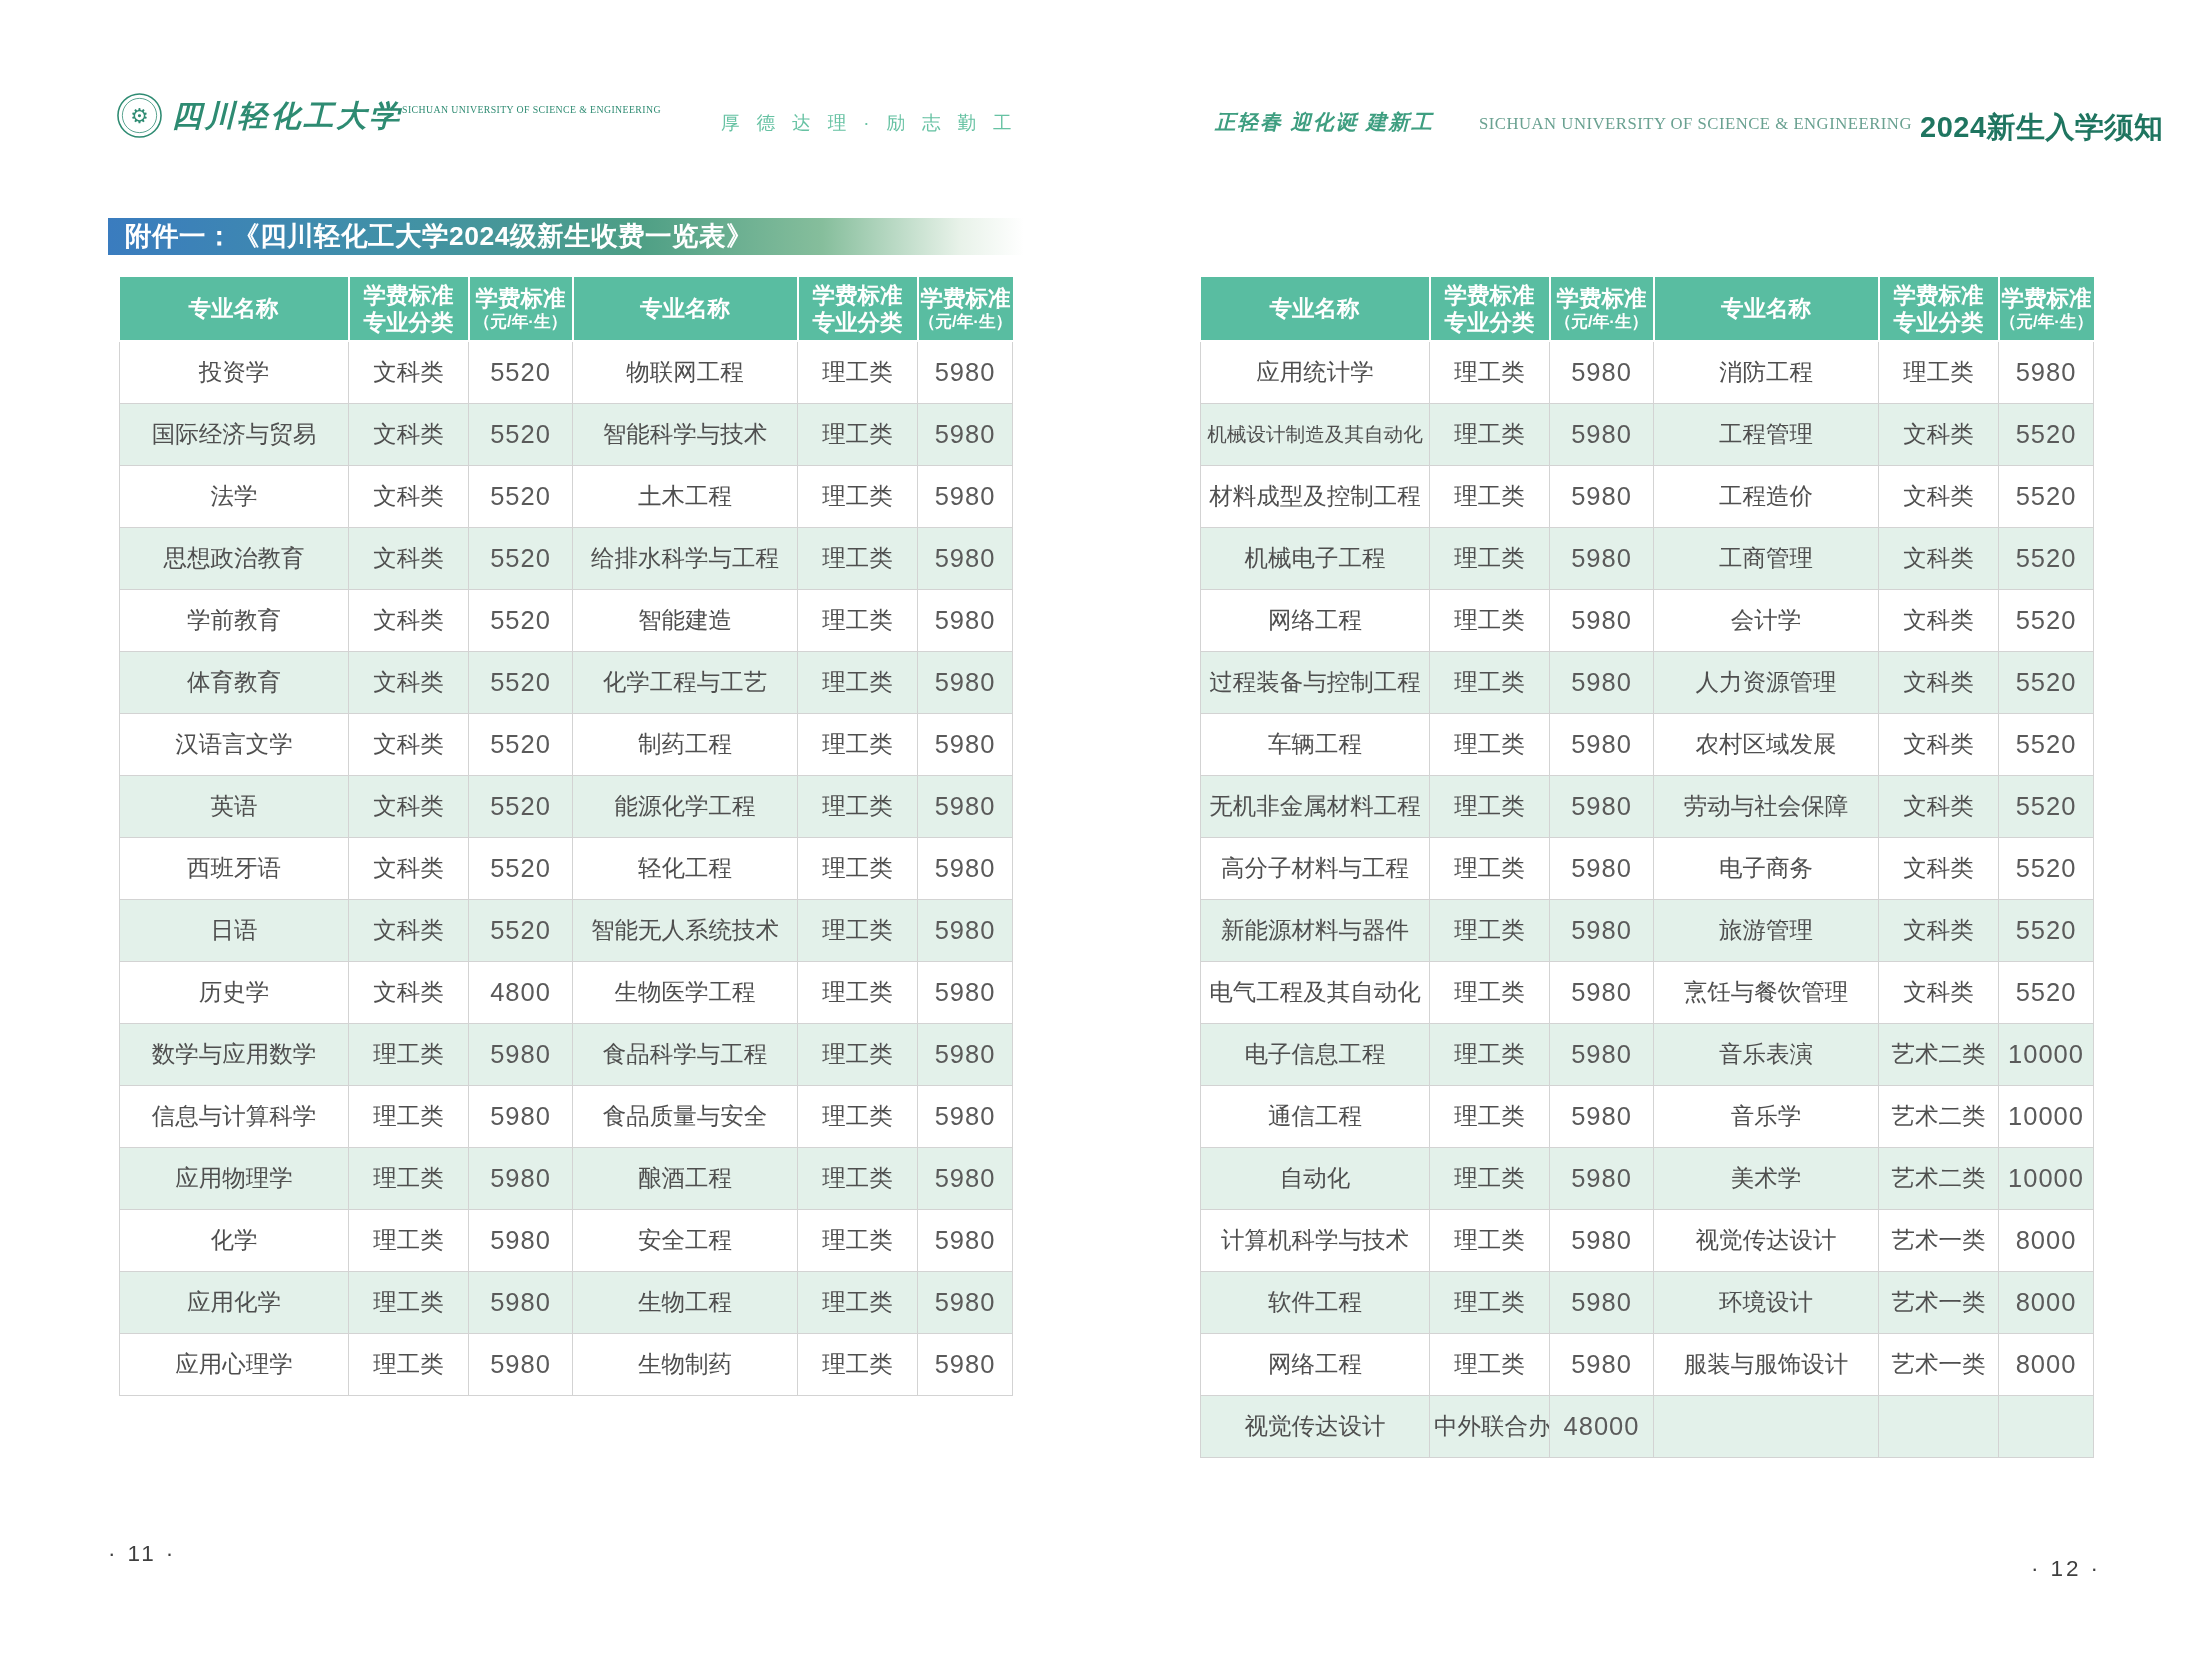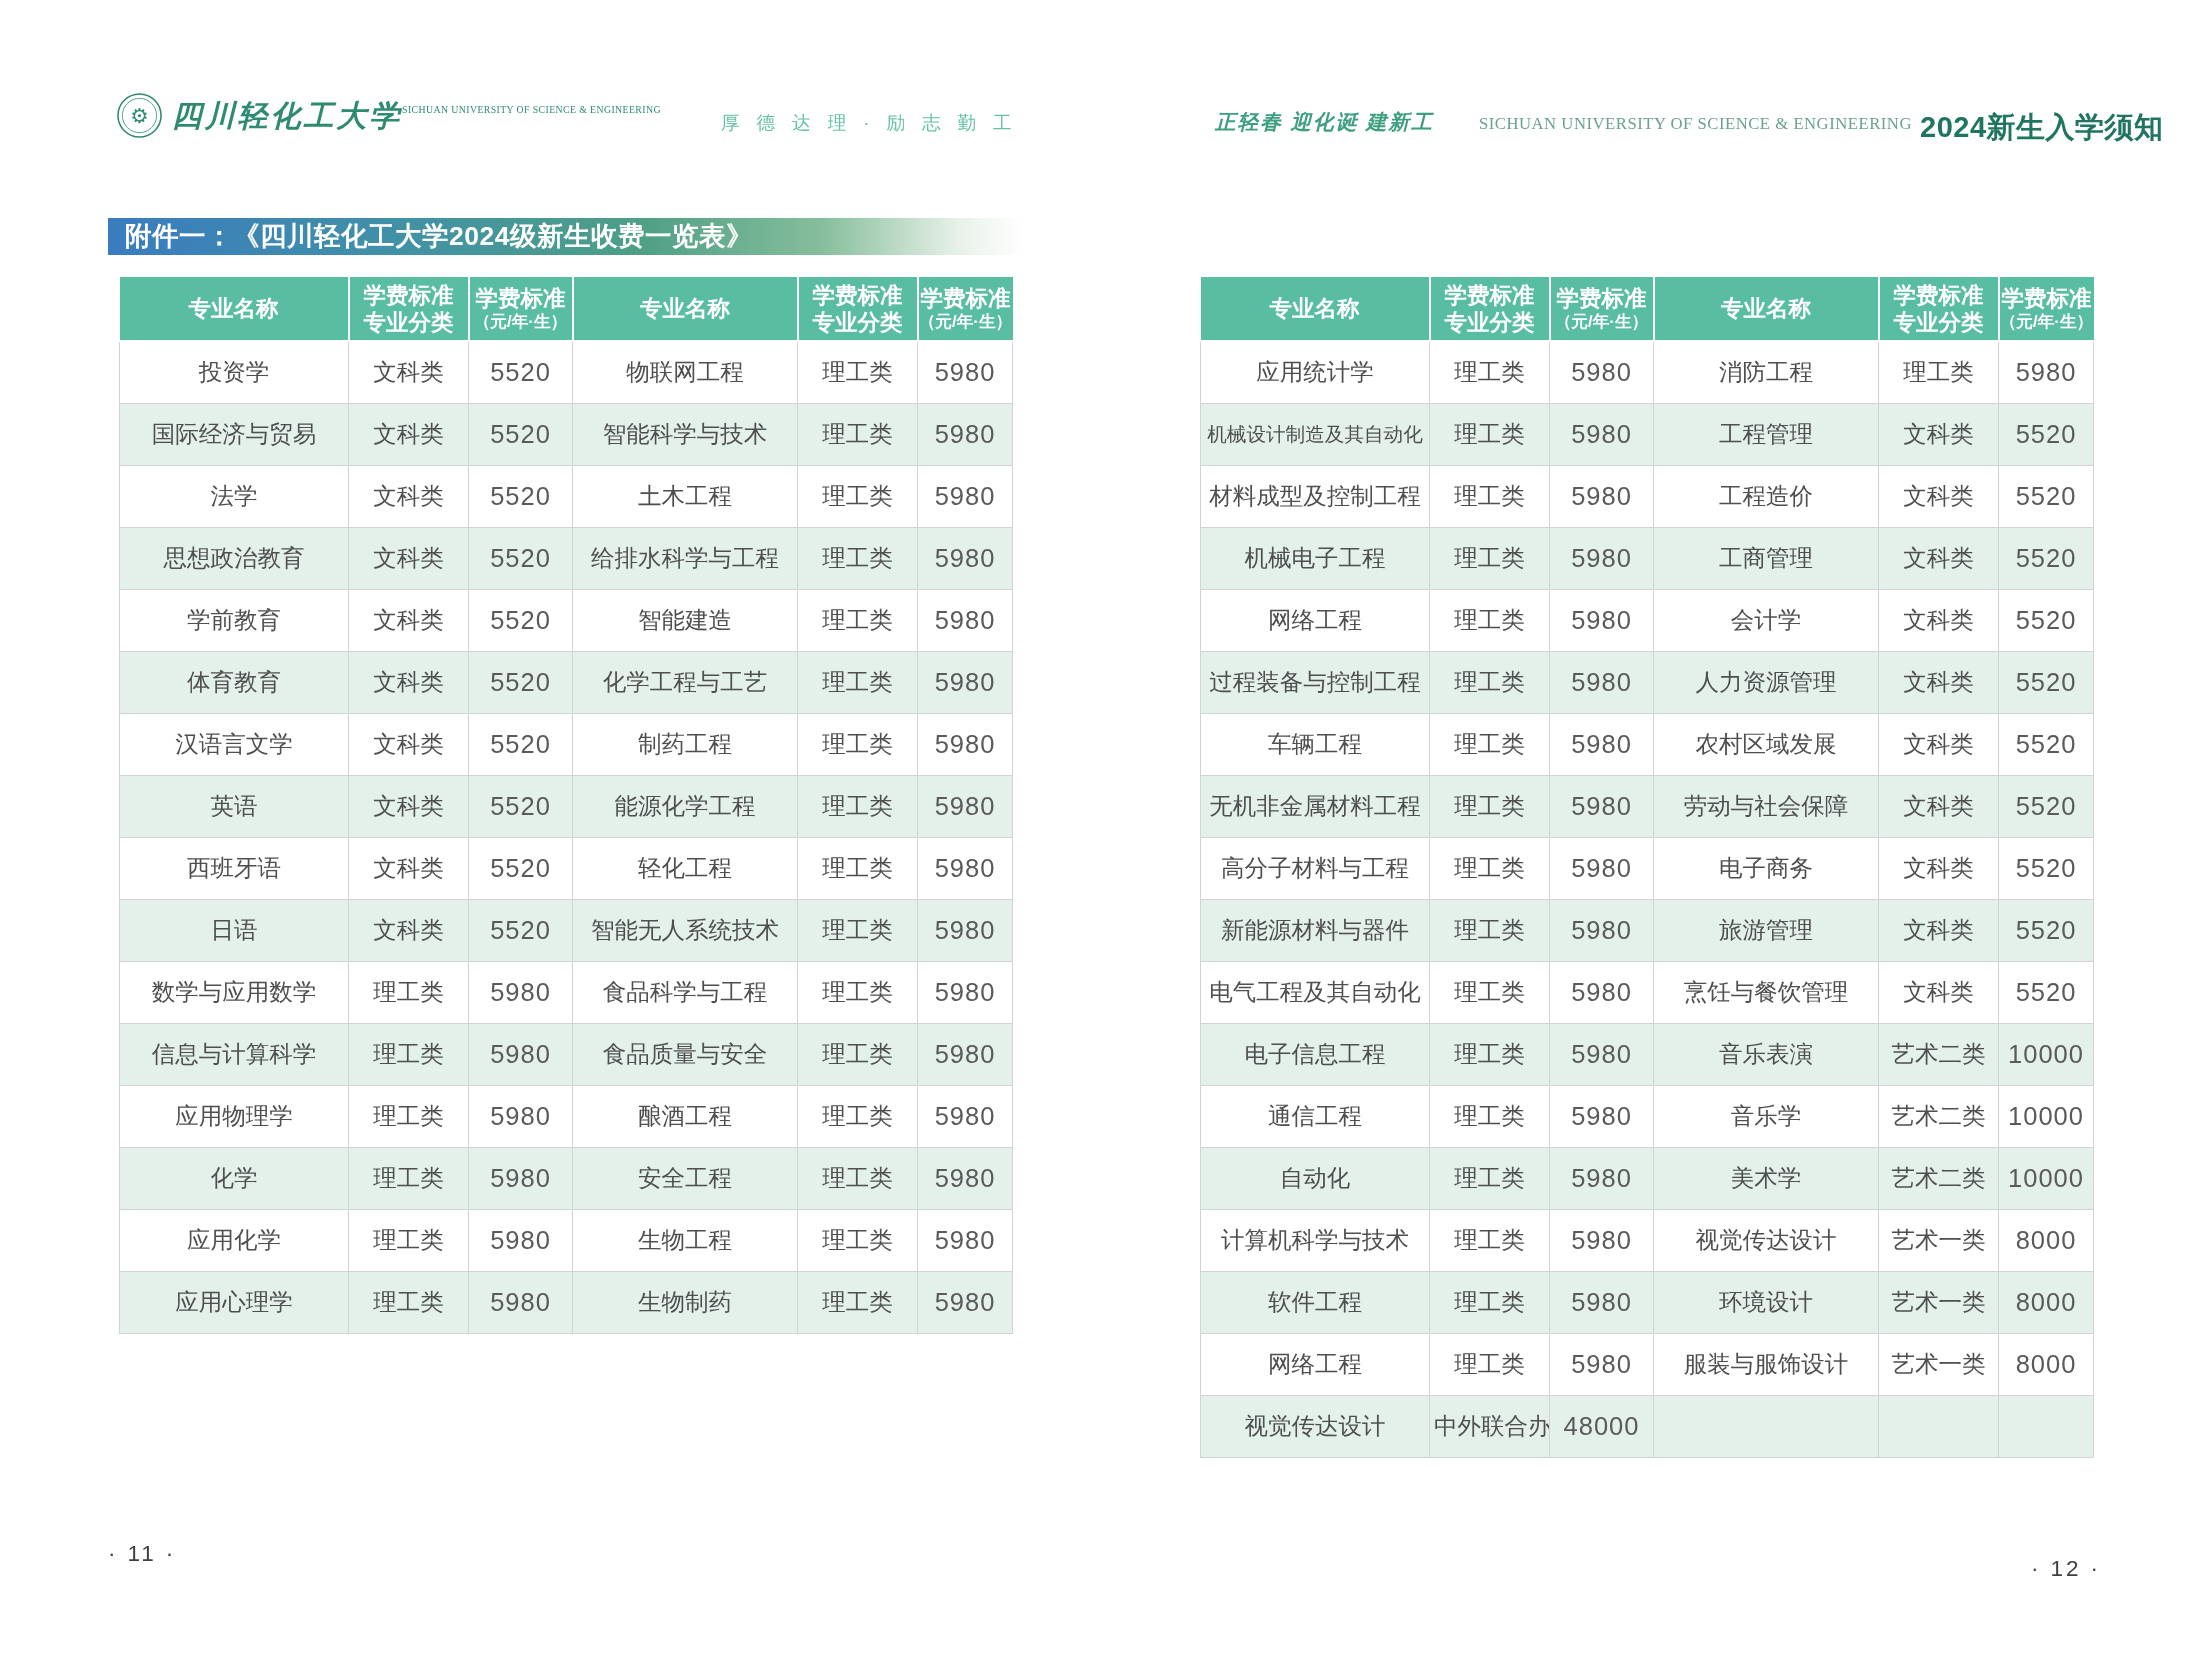--- a/index.html
+++ b/index.html
@@ -212,20 +212,28 @@
       </tr>
       <tr>
         <td class="c-major">日语</td>
         <td class="c-cat">文科类</td>
         <td class="c-fee">5520</td>
         <td class="c-major">智能无人系统技术</td>
         <td class="c-cat">理工类</td>
         <td class="c-fee">5980</td>
       </tr>
       <tr>
+        <td class="c-major">历史学</td>
+        <td class="c-cat">文科类</td>
+        <td class="c-fee">4800</td>
+        <td class="c-major">生物医学工程</td>
+        <td class="c-cat">理工类</td>
+        <td class="c-fee">5980</td>
+      </tr>
+      <tr>
         <td class="c-major">数学与应用数学</td>
         <td class="c-cat">理工类</td>
         <td class="c-fee">5980</td>
         <td class="c-major">食品科学与工程</td>
         <td class="c-cat">理工类</td>
         <td class="c-fee">5980</td>
       </tr>
       <tr>
         <td class="c-major">信息与计算科学</td>
         <td class="c-cat">理工类</td>

